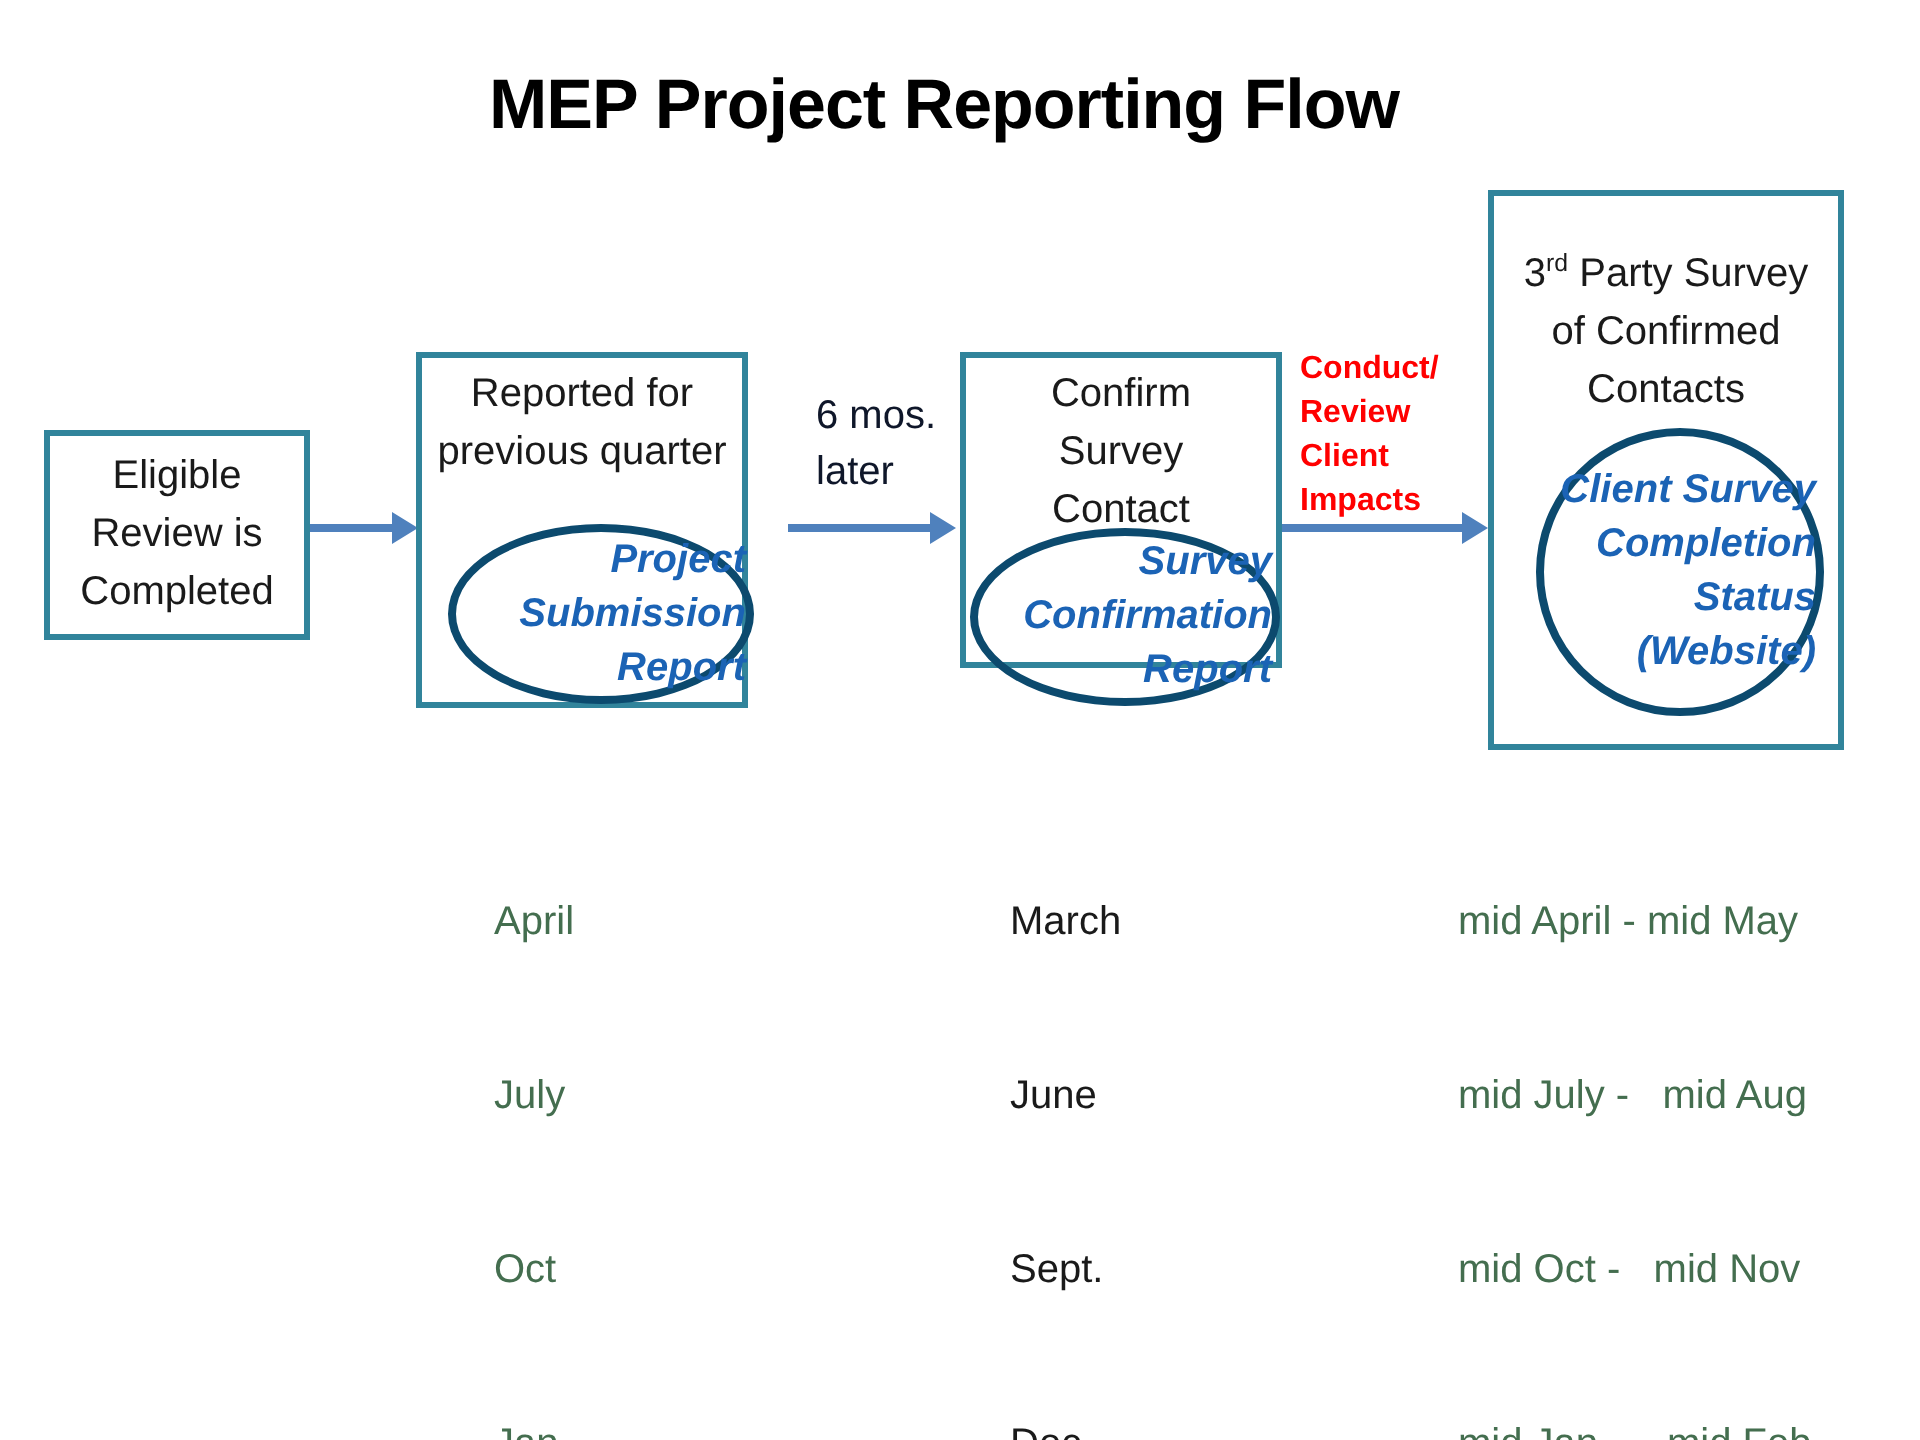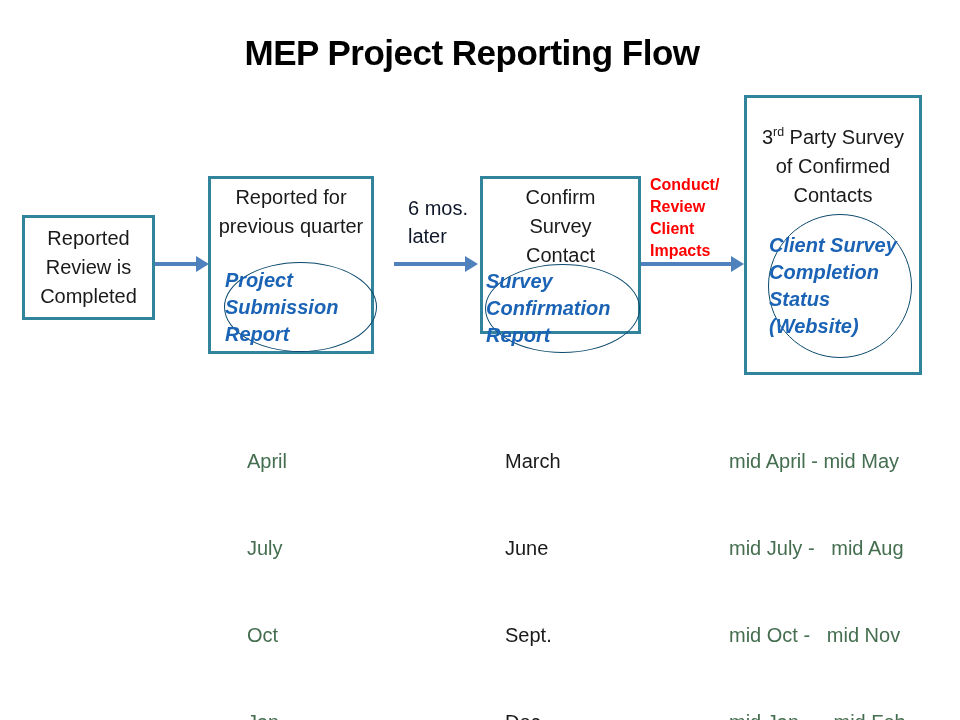--- a/index.html
+++ b/index.html
@@ -31,27 +31,27 @@
   .box-line{
     font-size:20px;
     line-height:29px;
     color:#1a1a1a;
     text-align:center;
     white-space:nowrap;
   }
   .oval{
     position:absolute;
     box-sizing:border-box;
-    border:1px solid #0c4a6e;
+    border:4px solid #0c4a6e;
     border-radius:50%;
     background:transparent;
     display:flex;
     flex-direction:column;
     justify-content:center;
-    align-items:flex-start;
+    align-items:flex-end;
   }
   .oval-line{
     font-size:20px;
     line-height:27px;
     font-weight:700;
     font-style:italic;
     color:#1B63B5;
     white-space:nowrap;
   }
   .arrow{
@@ -97,21 +97,21 @@
   sup.ord{font-size:0.62em;vertical-align:super;line-height:0;}
 </style>
 </head>
 <body>
 
 <div id="slide">
 
   <div class="title">MEP Project Reporting Flow</div>
 
   <div class="box" style="left:22px;top:215px;width:133px;height:105px;justify-content:center;">
-    <div class="box-line">Reported</div>
+    <div class="box-line">Eligible</div>
     <div class="box-line">Review is</div>
     <div class="box-line">Completed</div>
   </div>
 
   <div class="arrow" style="left:155px;top:262px;width:42px;"></div>
 
   <div class="box" style="left:208px;top:176px;width:166px;height:178px;padding-top:4px;">
     <div class="box-line">Reported for</div>
     <div class="box-line">previous quarter</div>
   </div>

